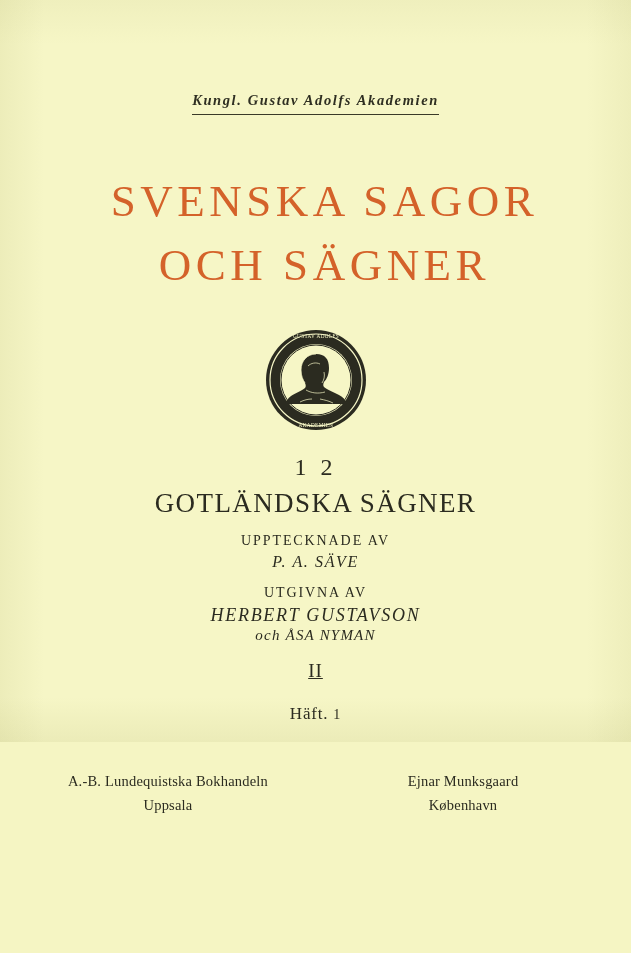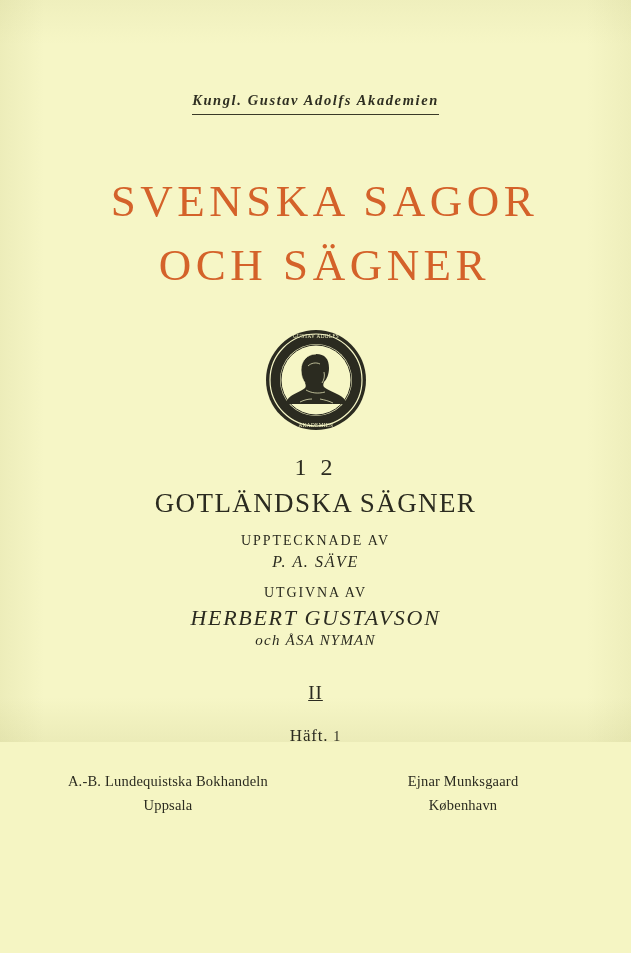--- a/index.html
+++ b/index.html
@@ -94,30 +94,30 @@
     color: #2b2b20;
   }
   .name-italic {
     margin-top: 4px;
     font-style: italic;
     font-size: 16px;
     letter-spacing: 1.6px;
     color: #2b2b20;
   }
   .name-italic.big {
-    font-size: 22px;
+    font-size: 18px;
     letter-spacing: 1.7px;
   }
   .name-italic.small {
     font-size: 15px;
     letter-spacing: 1.2px;
     margin-top: 1px;
   }
   .part-number {
-    margin-top: 33px;
+    margin-top: 16px;
     font-size: 19px;
     letter-spacing: 1px;
     text-decoration: underline;
   }
   .issue {
     margin-top: 22px;
     font-size: 17px;
     letter-spacing: 0.8px;
   }
   .issue .num { font-size: 14px; }

